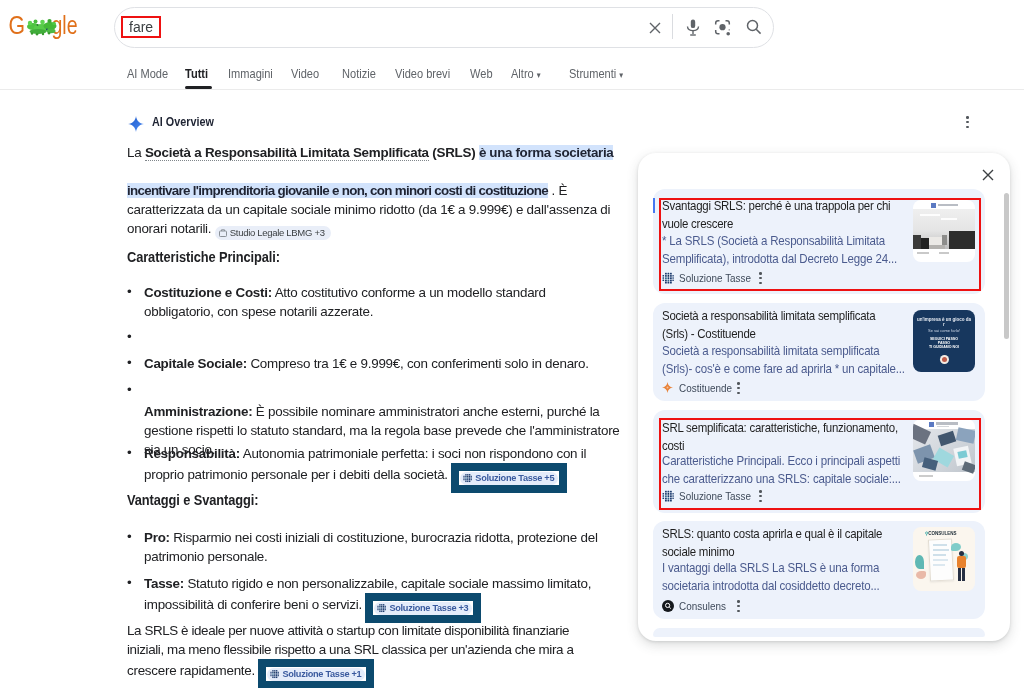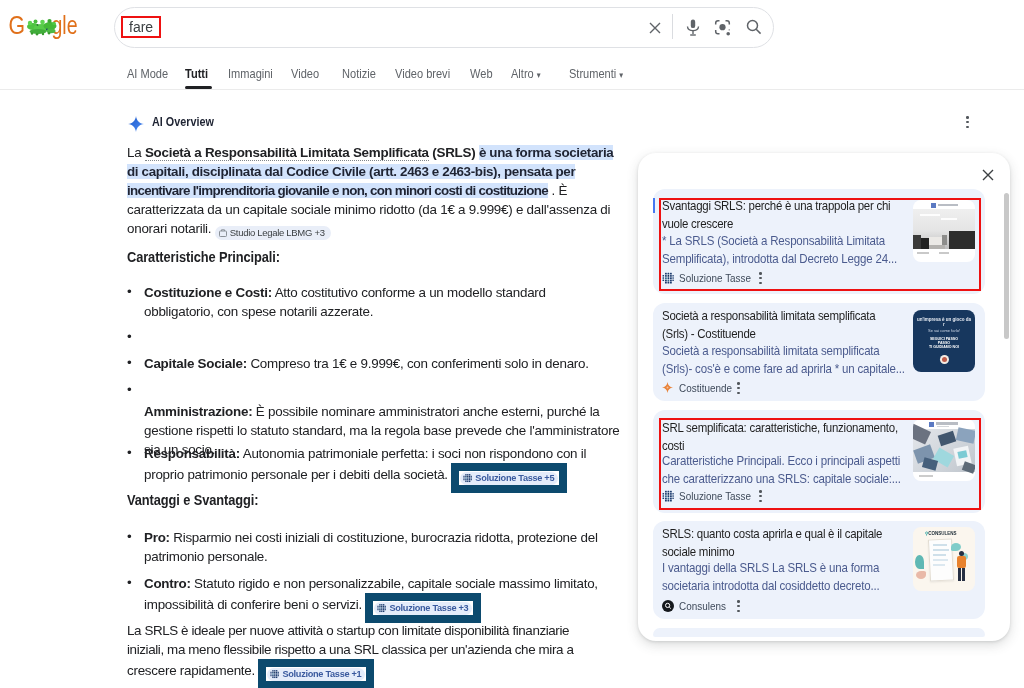--- a/index.html
+++ b/index.html
@@ -118,21 +118,21 @@
   </svg>
   <div class="abs nw" style="left:152px;top:114px;font-size:13.5px;font-weight:700;color:#1f2433;transform:scaleX(0.8);transform-origin:left top">AI Overview</div>
   <div class="abs dots3" style="left:966px;top:116px">
       <i></i>
       <i></i>
       <i></i>
     </div>
 
   <div class="abs body-line nw" style="left:127px;top:142.5px">
     La <span class="dotted">Società a Responsabilità Limitata Semplificata</span><b> (SRLS)</b> <span class="hl">è una forma societaria</span><br>
-    <span class="hl">di capitali, disciplinata dal Codice Civile (artt. 2463 e 2463-bis), pensata per</span><br>
+    <br>
     <span class="hl" style="letter-spacing:-0.72px">incentivare l'imprenditoria giovanile e non, con minori costi di costituzione</span> . È<br>
     caratterizzata da un capitale sociale minimo ridotto (da 1€ a 9.999€) e dall'assenza di<br>
     onorari notarili. <span class="chipg"><svg width="8" height="8" viewBox="0 0 8 8" style="vertical-align:-1px;margin-right:3px">
           <rect x="0.5" y="2" width="7" height="5.5" rx="0.8" fill="none" stroke="#8a9097" stroke-width="1"></rect>
           <path d="M2.5 2 L2.5 0.8 L5.5 0.8 L5.5 2" stroke="#8a9097" stroke-width="1" fill="none"></path>
         </svg>Studio Legale LBMG +3</span>
   </div>
 
   <h3 class="h nw" style="top:249.5px">Caratteristiche Principali:</h3>
 
@@ -173,21 +173,21 @@
               <rect x="10.4" y="7.9" width="1.4" height="1.6"></rect>
             </g>
           </svg>Soluzione Tasse +5</span></span></div>
 
   <h3 class="h nw" style="top:492.5px">Vantaggi e Svantaggi:</h3>
 
   <div class="bullet" style="top:527.9px">•</div>
   <div class="btxt body-line nw" style="top:527.9px"><b>Pro:</b> Risparmio nei costi iniziali di costituzione, burocrazia ridotta, protezione del<br>patrimonio personale.</div>
 
   <div class="bullet" style="top:574.3px">•</div>
-  <div class="btxt body-line nw" style="top:574.3px"><b>Contro:</b> Statuto rigido e non personalizzabile, capitale sociale massimo limitato,<br>impossibilità di conferire beni o servizi. <span class="chipr"><span class="in"><svg width="9" height="10" viewBox="0 0 12 13" style="vertical-align:-2px;margin-right:3px">
+  <div class="btxt body-line nw" style="top:574.3px"><b>Tasse:</b> Statuto rigido e non personalizzabile, capitale sociale massimo limitato,<br>impossibilità di conferire beni o servizi. <span class="chipr"><span class="in"><svg width="9" height="10" viewBox="0 0 12 13" style="vertical-align:-2px;margin-right:3px">
             <g fill="#1d3c6e">
               <rect x="0.5" y="3.5" width="1.6" height="1.6"></rect>
               <rect x="0.5" y="5.7" width="1.6" height="1.6"></rect>
               <rect x="0.5" y="7.9" width="1.6" height="1.6"></rect>
               <rect x="3" y="1.3" width="1.8" height="1.8"></rect>
               <rect x="3" y="3.5" width="1.8" height="1.8"></rect>
               <rect x="3" y="5.7" width="1.8" height="1.8" fill="#2e6b8a"></rect>
               <rect x="3" y="7.9" width="1.8" height="1.8"></rect>
               <rect x="3" y="10.1" width="1.8" height="1.8"></rect>
               <rect x="5.5" y="1.3" width="1.8" height="1.8"></rect>

